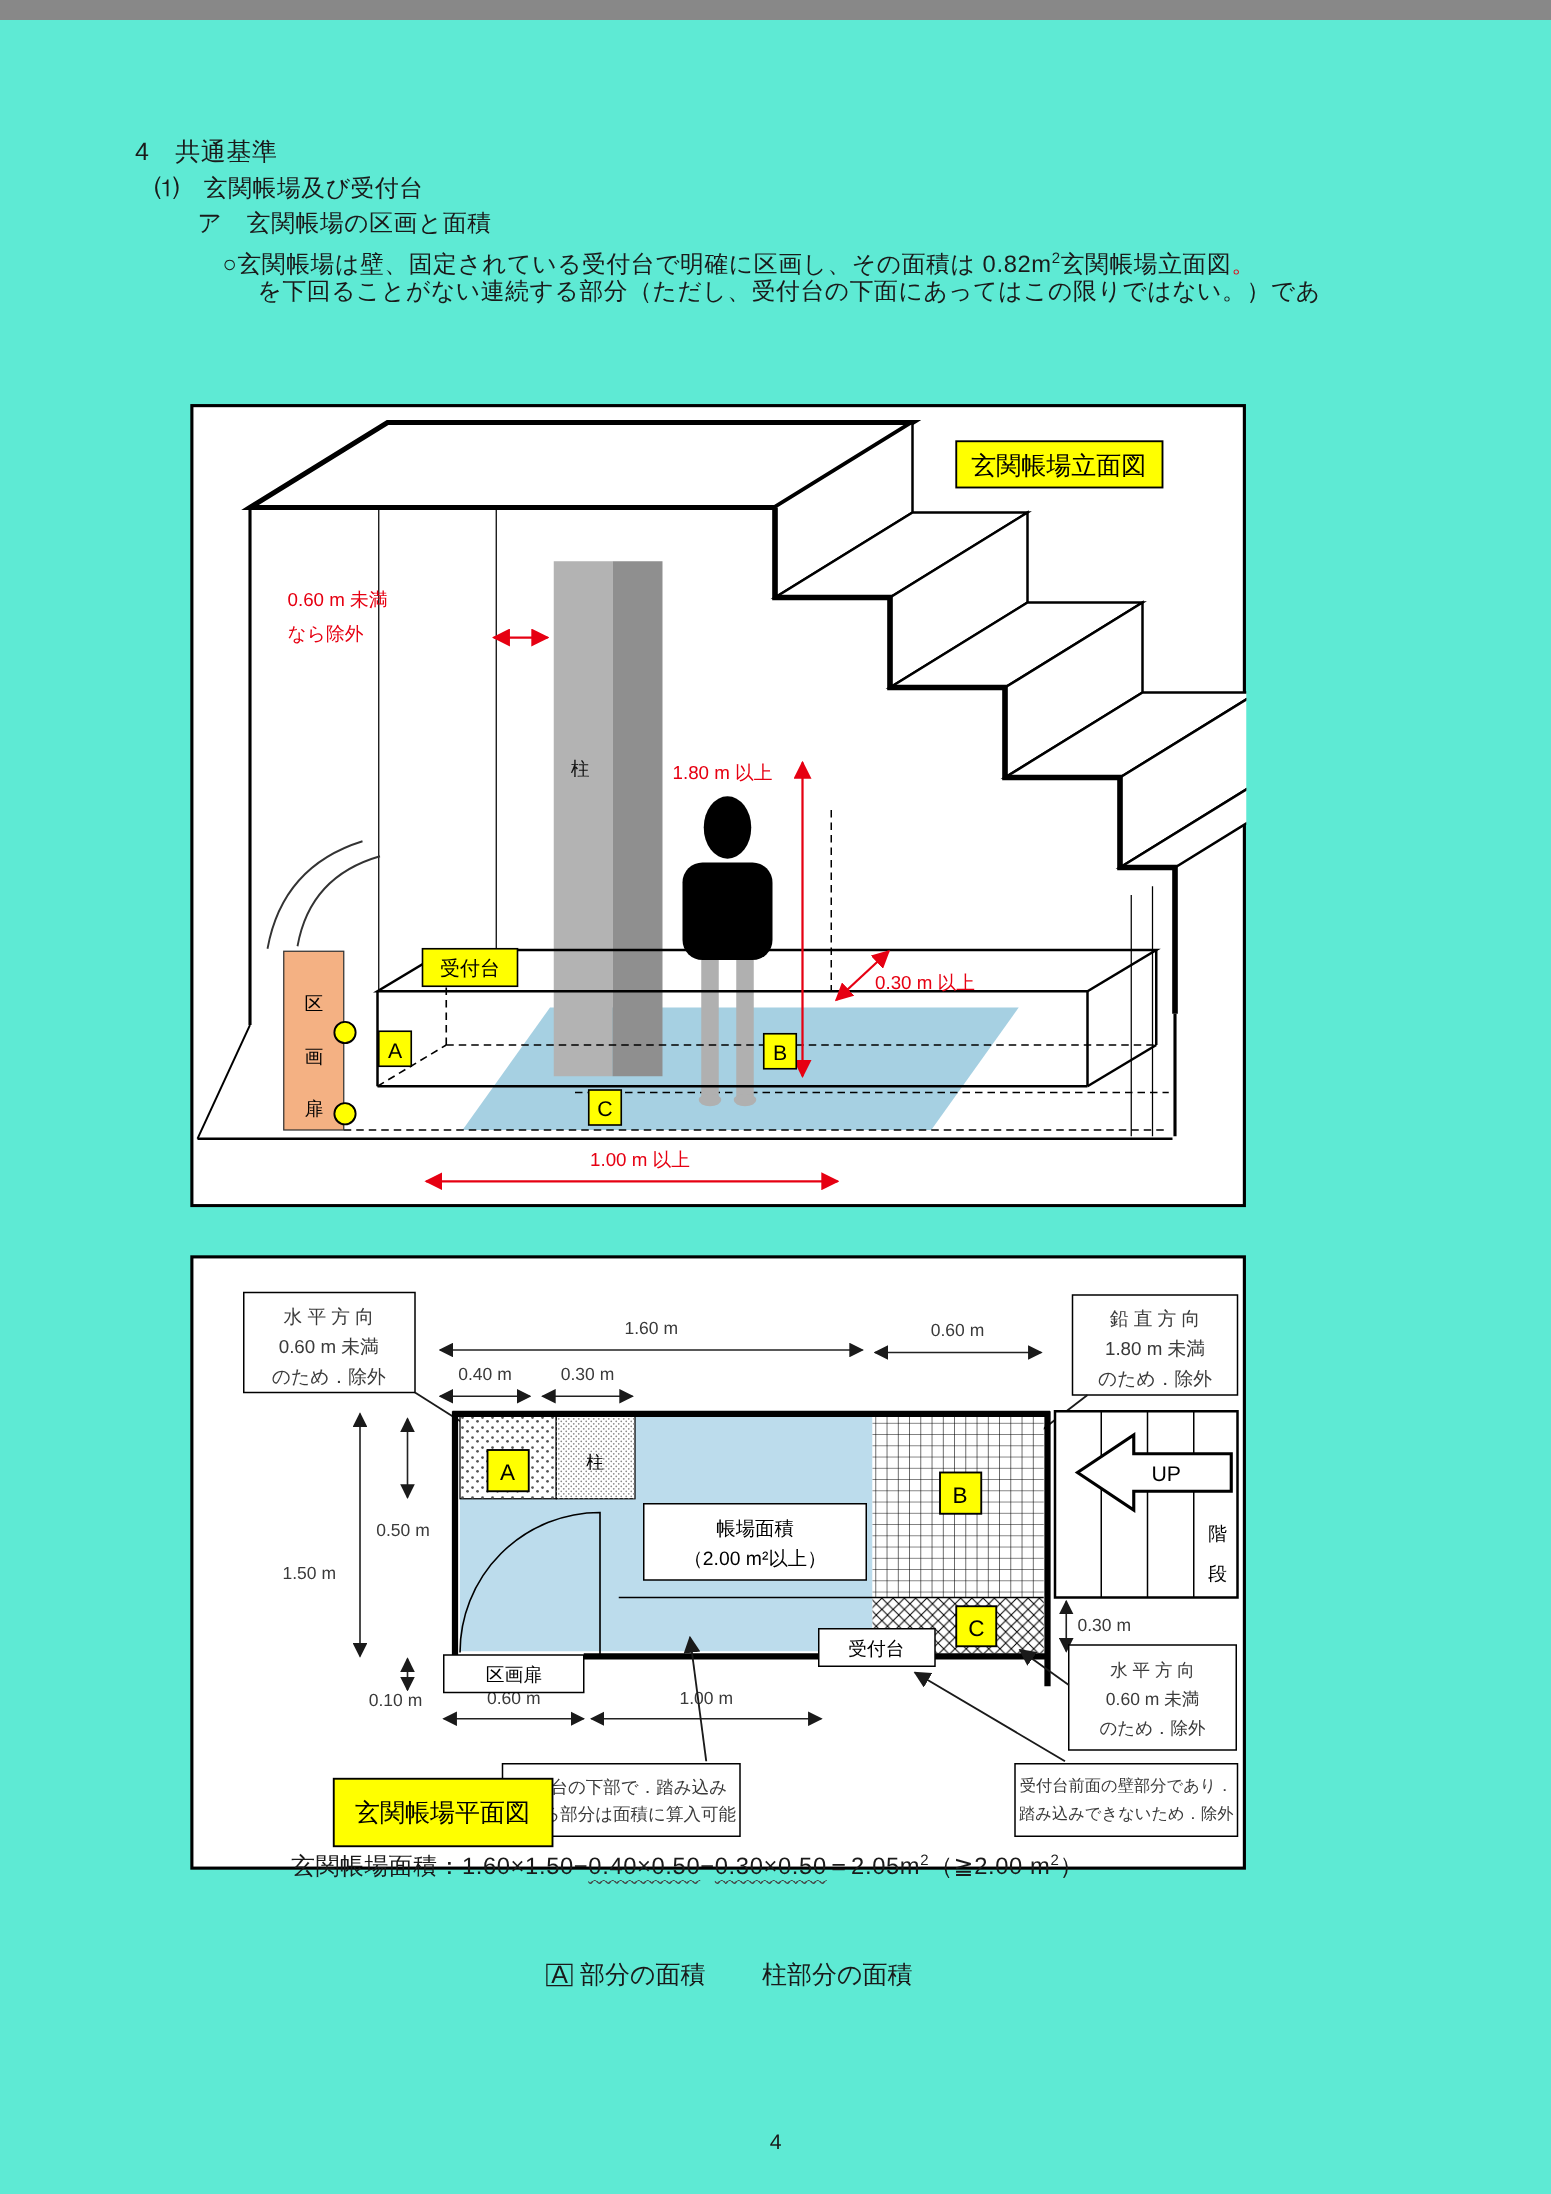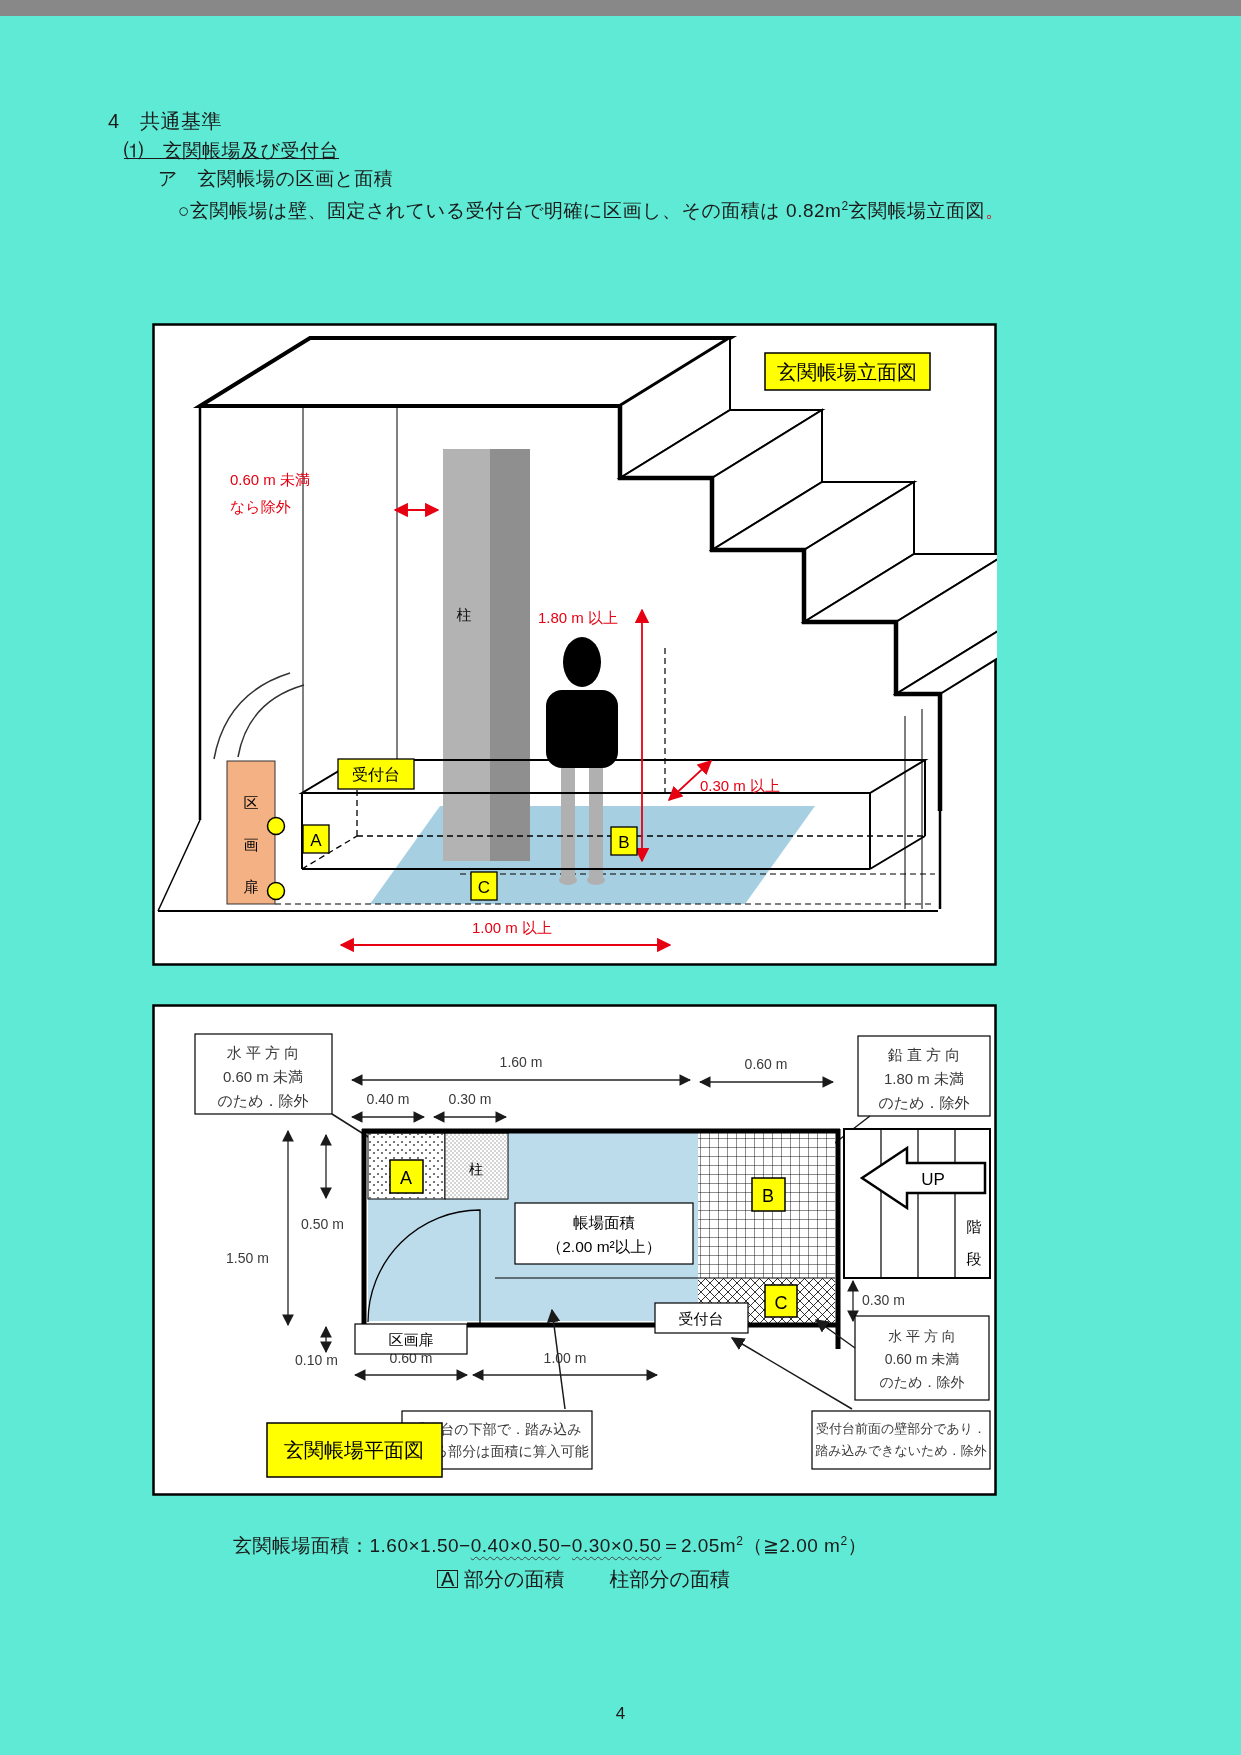--- a/index.html
+++ b/index.html
@@ -18,25 +18,26 @@
   .callout{fill:#3a3a3a;font-size:15px;}
   #legend .abox{display:inline-block;border:1px solid #1a1a1a;padding:0 3px;line-height:16px;}
   #legend{font-size:20px;}
 </style>
 </head>
 <body>
 
 <div id="page">
 
   <div class="abs jp" style="left:108px;top:92px;font-size:20px;">4　共通基準</div>
-  <div class="abs jp" style="left:124px;top:122px;text-decoration:underline;">⑴　玄関帳場及び受付台</div>
+  <div class="abs jp" style="left:124px;top:122px;">⑴　玄関帳場及び受付台</div>
   <div class="abs jp" style="left:158px;top:150px;text-align:right;">ア　玄関帳場の区画と面積</div>
 
   <div class="abs jp" style="left:178px;top:176px;">
     <div class="bline"><span>○玄関帳場は壁、固定されている受付台で明確に区画し、その面積は 0.82m</span><sup>2</sup><span>玄関帳場立面図</span><span class="red">。</span></div>
+    <div class="bline" style="margin-left:28px;">を下回ることがない連続する部分（ただし、受付台の下面にあってはこの限りではない。）であ</div>
   </div>
 
   <svg class="abs" style="left:152px;top:307px;" width="845" height="643" viewBox="0 0 845 643">
     <defs>
       <marker id="arE" viewBox="0 0 10 10" refX="9" refY="5" markerWidth="8" markerHeight="8" orient="auto-start-reverse">
           <path d="M0,0 L10,5 L0,10 z" fill="#e60012"></path>
         </marker>
     </defs>
     <rect x="1.5" y="1.5" width="842" height="640" fill="#ffffff" stroke="#000" stroke-width="2.5"></rect>
 
@@ -286,21 +287,21 @@
       <text x="770" y="383" font-size="14" fill="#3a3a3a" text-anchor="middle">のため．除外</text>
       <line x1="703" y1="344" x2="664" y2="316" stroke="#1a1a1a" stroke-width="1.5" marker-end="url(#abP)"></line>
     </g>
 
     <g>
       <rect x="115" y="419" width="175" height="54" fill="#ffff00" stroke="#000" stroke-width="1.5"></rect>
       <text x="202" y="453" font-size="20" text-anchor="middle">玄関帳場平面図</text>
     </g>
   </svg>
 
-  <div class="abs jp" style="left:233px;top:1517px;">
+  <div class="abs jp" style="left:233px;top:1464px;">
     <span>玄関帳場面積：1.60×1.50−</span><span class="u-wavy">0.40×0.50</span><span>−</span><span class="u-wavy">0.30×0.50</span><span>＝2.05m</span><sup>2</sup><span>（≧2.00 m</span><sup>2</sup><span>）</span>
   </div>
   <div id="legend" class="abs" style="left:437px;top:1550px;">
     <span class="abox">A</span>
     <span>部分の面積</span>
     <span style="display:inline-block;width:34px;"></span>
     <span>柱部分の面積</span>
   </div>
 
   <div class="abs" style="left:0;top:1688px;width:100%;text-align:center;font-size:17px;">4</div>

